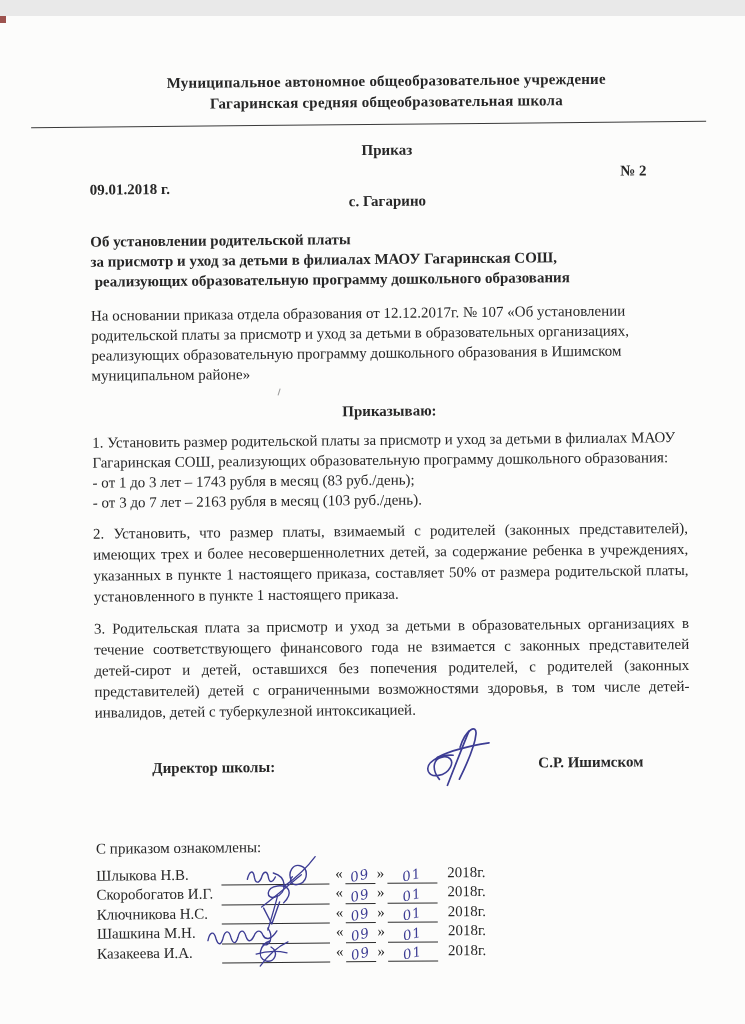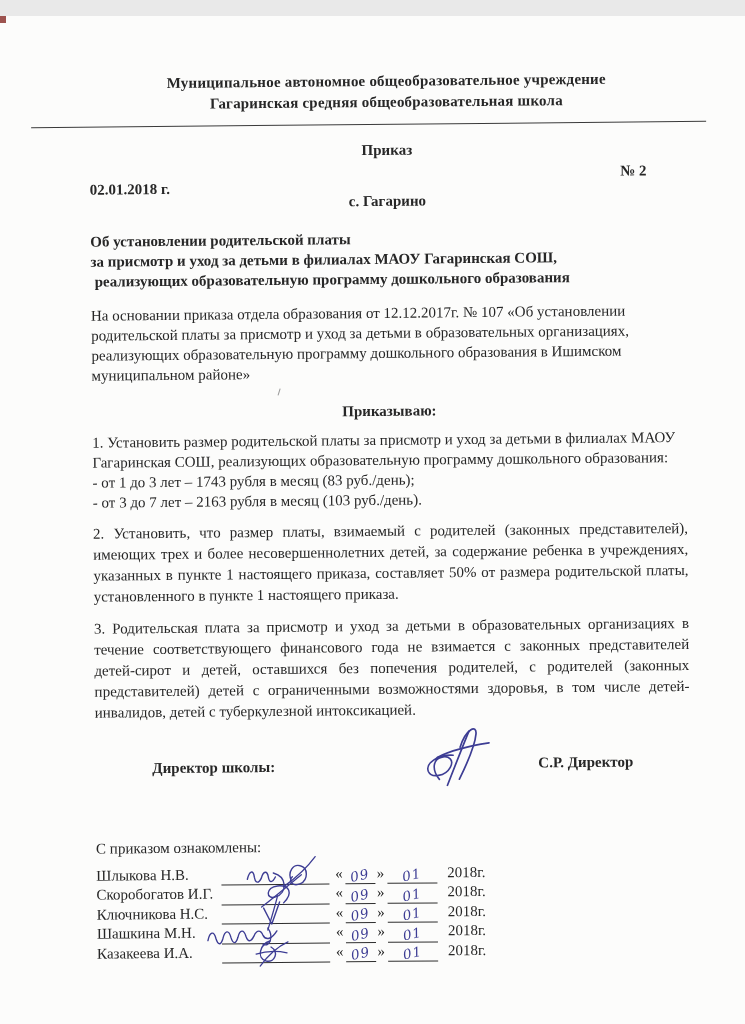--- a/index.html
+++ b/index.html
@@ -160,21 +160,21 @@
 
     <div class="rule"></div>
 
     <div class="doc-type">Приказ</div>
 
     <div class="num-row">
       <span>№ 2</span>
     </div>
 
     <div class="date-place">
-      <span class="doc-date">02.01.2018 г.</span>
+      <span class="doc-date">09.01.2018 г.</span>
       <div class="doc-place">с. Гагарино</div>
     </div>
 
     <div class="subject">
       <div>Об установлении родительской платы</div>
       <div>за присмотр и уход за детьми в филиалах МАОУ Гагаринская СОШ,</div>
       <div class="s-line3">реализующих  образовательную программу дошкольного образования</div>
     </div>
 
     <p class="intro">На основании приказа отдела образования от 12.12.2017г. № 107  «Об установлении родительской платы за присмотр и уход за детьми в образовательных организациях, реализующих образовательную программу дошкольного образования в Ишимском муниципальном районе»</p>
@@ -192,21 +192,21 @@
     <p class="para just">3. Родительская плата за присмотр и уход за детьми в образовательных организациях в течение соответствующего финансового года не взимается с законных представителей детей-сирот и детей, оставшихся без попечения родителей, с родителей (законных представителей) детей с ограниченными возможностями здоровья,  в том числе детей-инвалидов, детей с туберкулезной интоксикацией.</p>
 
     <div class="sig-row">
       <span class="sig-role">Директор школы:</span>
       <svg class="dir-sig" width="110" height="70" viewBox="0 0 110 70">
         <path d="M56,10 C50,24 42,44 34,64" stroke-width="1.7"></path>
         <path d="M47,26 C53,8 64,3 63,13 C62,24 54,42 46,58" stroke-width="1.7"></path>
         <path d="M24,36 C40,28 62,24 76,22" stroke-width="1.6"></path>
         <path d="M40,34 C24,33 12,42 15,50 C18,57 32,55 37,46 C41,39 36,34 28,36 C20,38 18,48 26,58" stroke-width="1.6"></path>
       </svg>
-      <span class="sig-name">С.Р. Директор</span>
+      <span class="sig-name">С.Р. Ишимском</span>
     </div>
 
     <div class="ack-label">С приказом ознакомлены:</div>
 
     <div class="ack-list">
 
       <div class="ack-row">
         <span class="ack-name">Шлыкова Н.В.</span>
         <span class="sig-line">
           <svg class="row-sig" width="104" height="30" viewBox="0 0 104 30">

